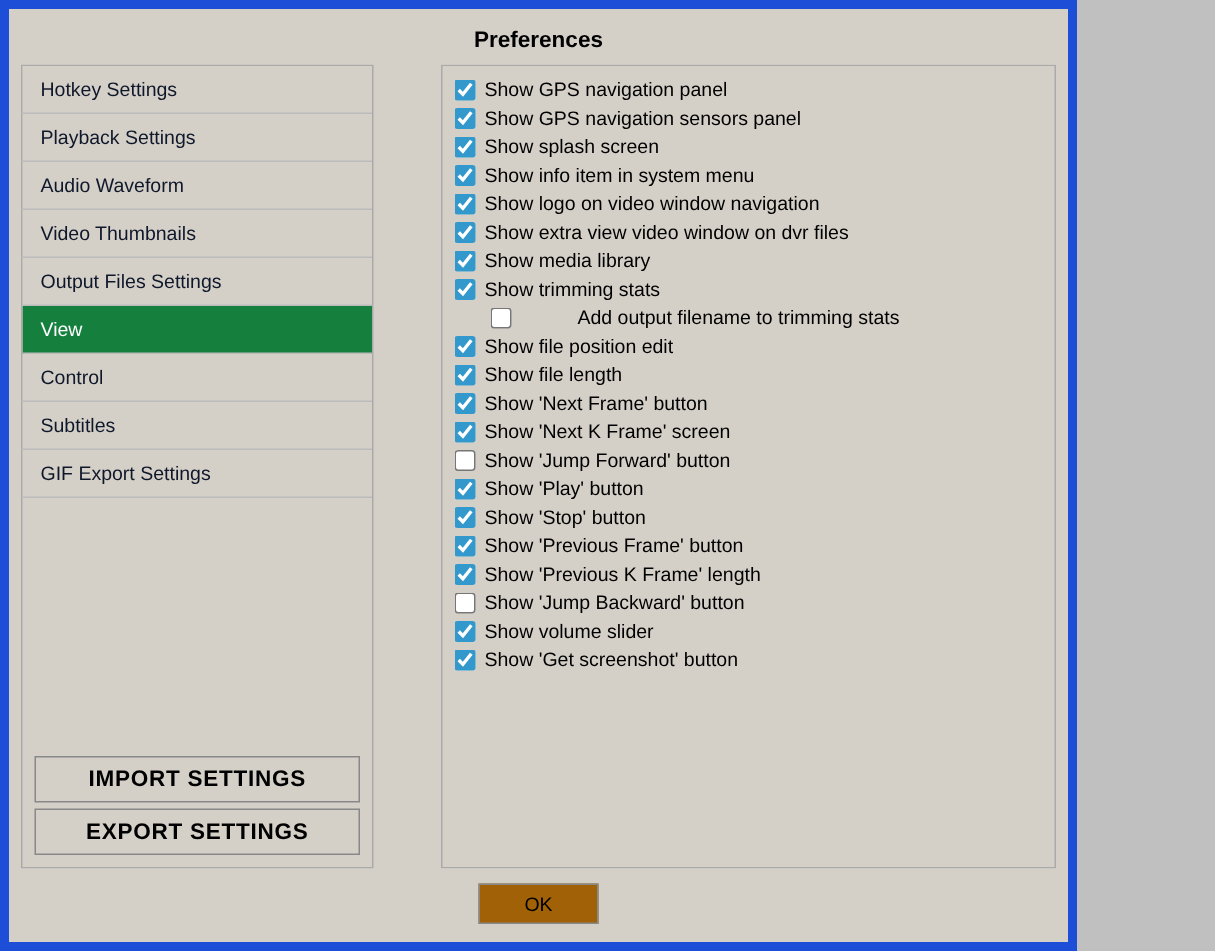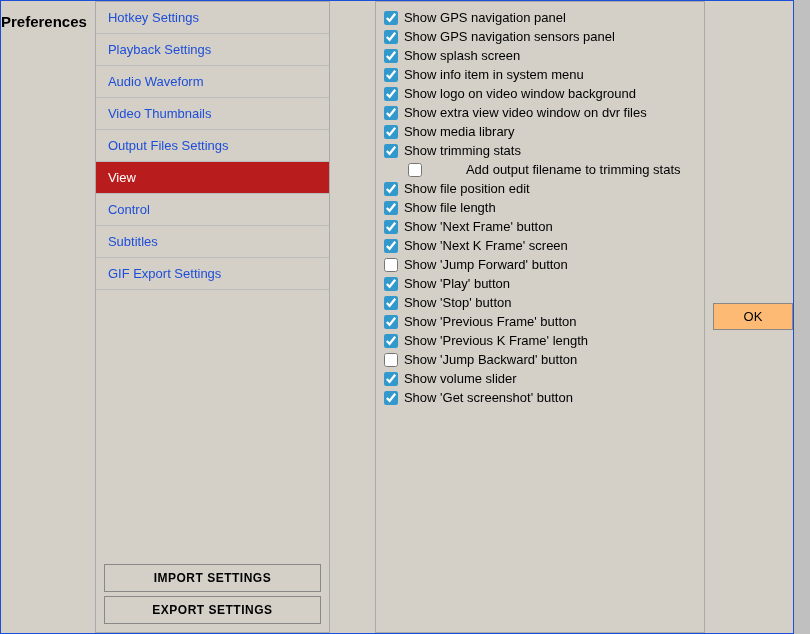--- a/index.html
+++ b/index.html
@@ -6,25 +6,25 @@
     body {
       background: #c0c0c0;
       font-family: Arial, sans-serif;
       font-size: 13px;
       width: 810px;
       height: 634px;
       overflow: hidden;
     }
     .dialog {
       background: #d4d0c8;
-      width: 794px;
+      width: 718px;
       height: 634px;
       display: flex;
-      flex-direction: row;
-      border: 1px solid #1d4ed8;
+      flex-direction: column;
+      border: 6px solid #1d4ed8;
     }
     .title-area {
       text-align: center;
       padding: 12px 0 8px 0;
       font-size: 15px;
       font-weight: bold;
       color: #000;
     }
     .content-area {
       display: flex;
@@ -41,42 +41,42 @@
       border: 1px solid #aaa;
       height: 100%;
     }
     .sidebar-items {
       flex: 1;
       overflow: hidden;
     }
     .sidebar-item {
       padding: 8px 12px;
       cursor: pointer;
-      color: #1d4ed8;
+      color: #0f172a;
       border-bottom: 1px solid #bbb;
       background: #d4d0c8;
       user-select: none;
     }
     .sidebar-item.active {
-      background: #b91c1c;
+      background: #15803d;
       color: #fff;
     }
     .sidebar-buttons {
       padding: 8px;
       display: flex;
       flex-direction: column;
       gap: 4px;
     }
     .sidebar-btn {
       background: #d4d0c8;
       border: 1px solid #888;
       padding: 6px 12px;
       text-align: center;
       cursor: pointer;
-      font-size: 12px;
+      font-size: 15px;
       font-weight: bold;
       letter-spacing: 0.5px;
       color: #000;
     }
     .main-panel {
       flex: 1;
       display: flex;
       flex-direction: column;
       overflow: hidden;
       padding-left: 8px;
@@ -122,21 +122,21 @@
       color: #000;
       user-select: none;
     }
     .footer-area {
       padding: 10px 0 12px 0;
       display: flex;
       justify-content: center;
       align-items: center;
     }
     .ok-btn {
-      background: #fdba74;
+      background: #a16207;
       border: 1px solid #888;
       padding: 5px 18px;
       font-size: 13px;
       cursor: pointer;
       min-width: 80px;
     }
   </style>
 </head>
 <body>
 
@@ -175,21 +175,21 @@
           <div class="setting-row">
             <input type="checkbox" checked="" style="">
             <span class="setting-label">Show splash screen</span>
           </div>
           <div class="setting-row">
             <input type="checkbox" checked="" style="">
             <span class="setting-label">Show info item in system menu</span>
           </div>
           <div class="setting-row">
             <input type="checkbox" checked="" style="">
-            <span class="setting-label">Show logo on video window background</span>
+            <span class="setting-label">Show logo on video window navigation</span>
           </div>
           <div class="setting-row">
             <input type="checkbox" checked="" style="">
             <span class="setting-label">Show extra view video window on dvr files</span>
           </div>
           <div class="setting-row">
             <input type="checkbox" checked="" style="">
             <span class="setting-label">Show media library</span>
           </div>
           <div class="setting-row">

